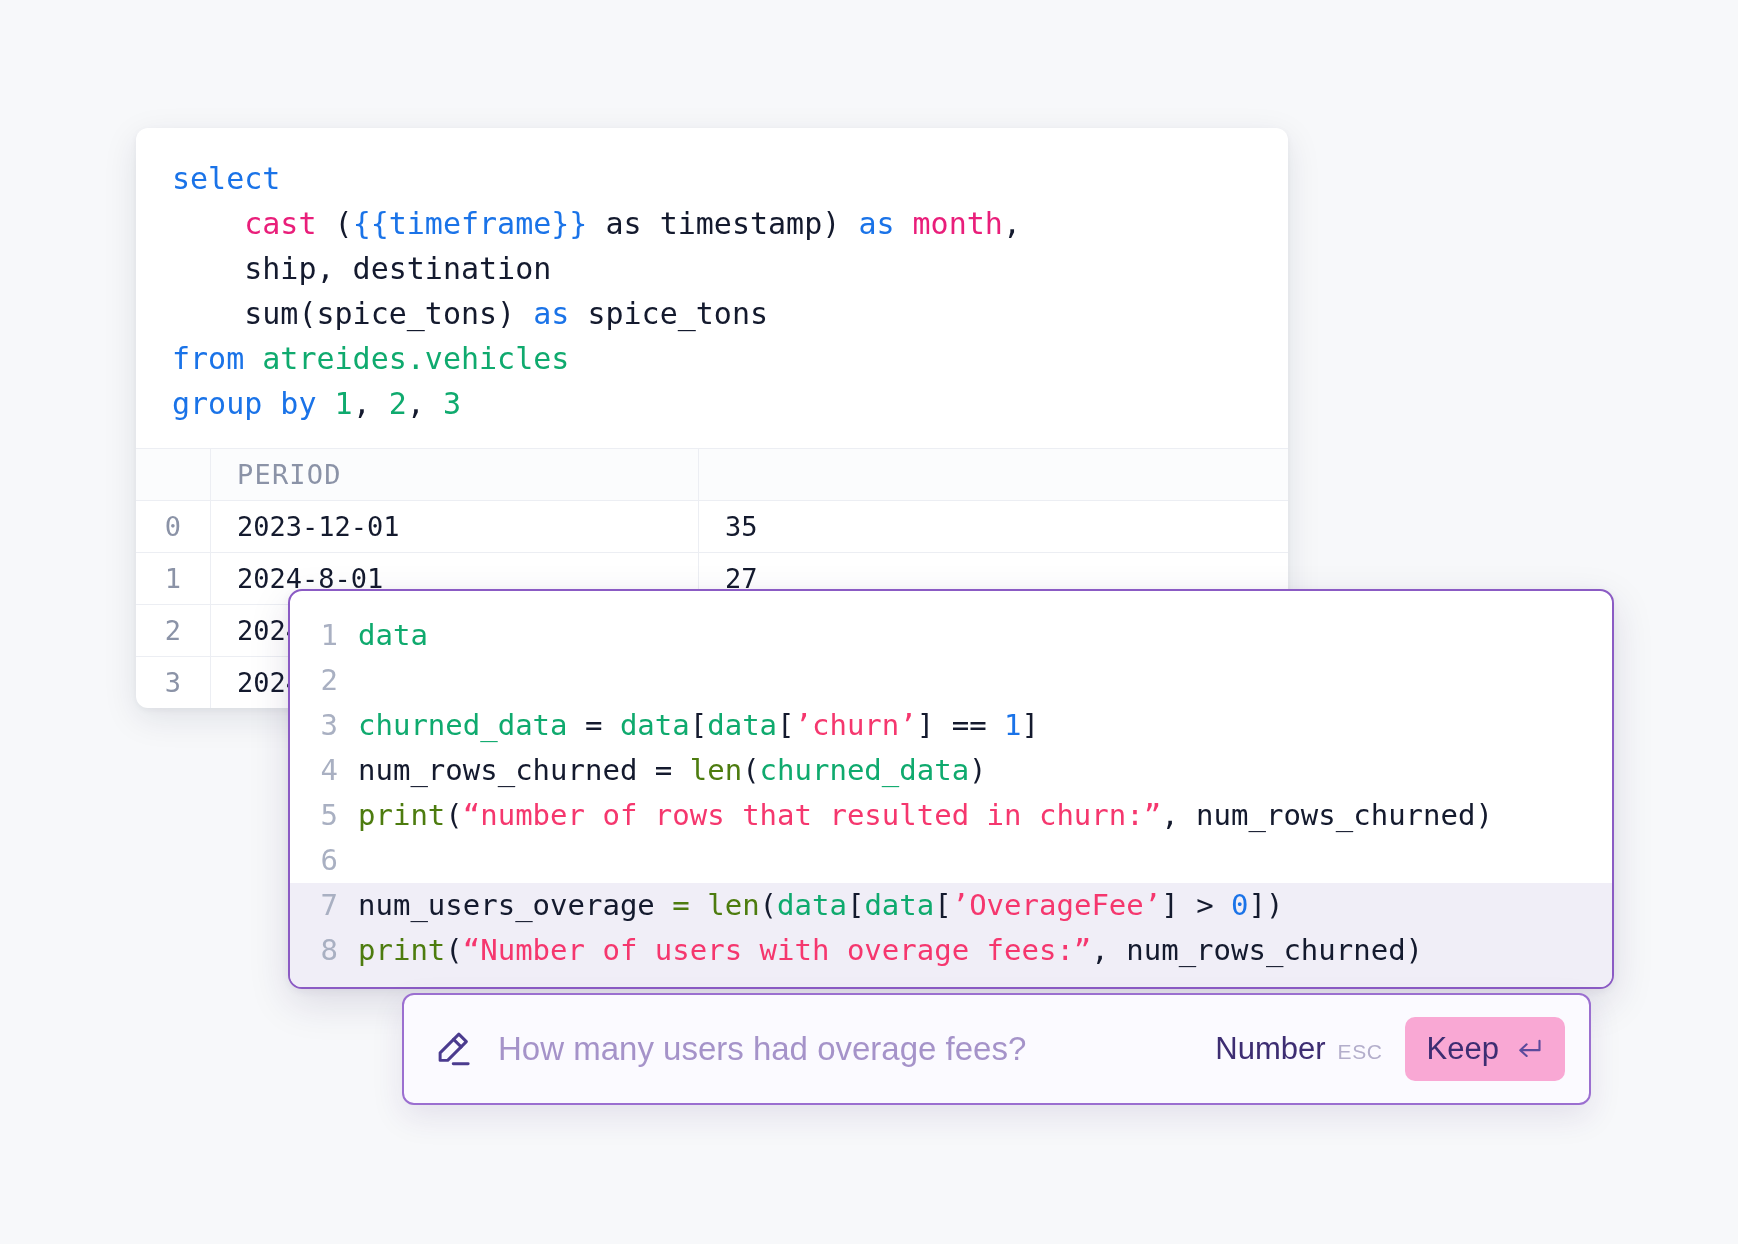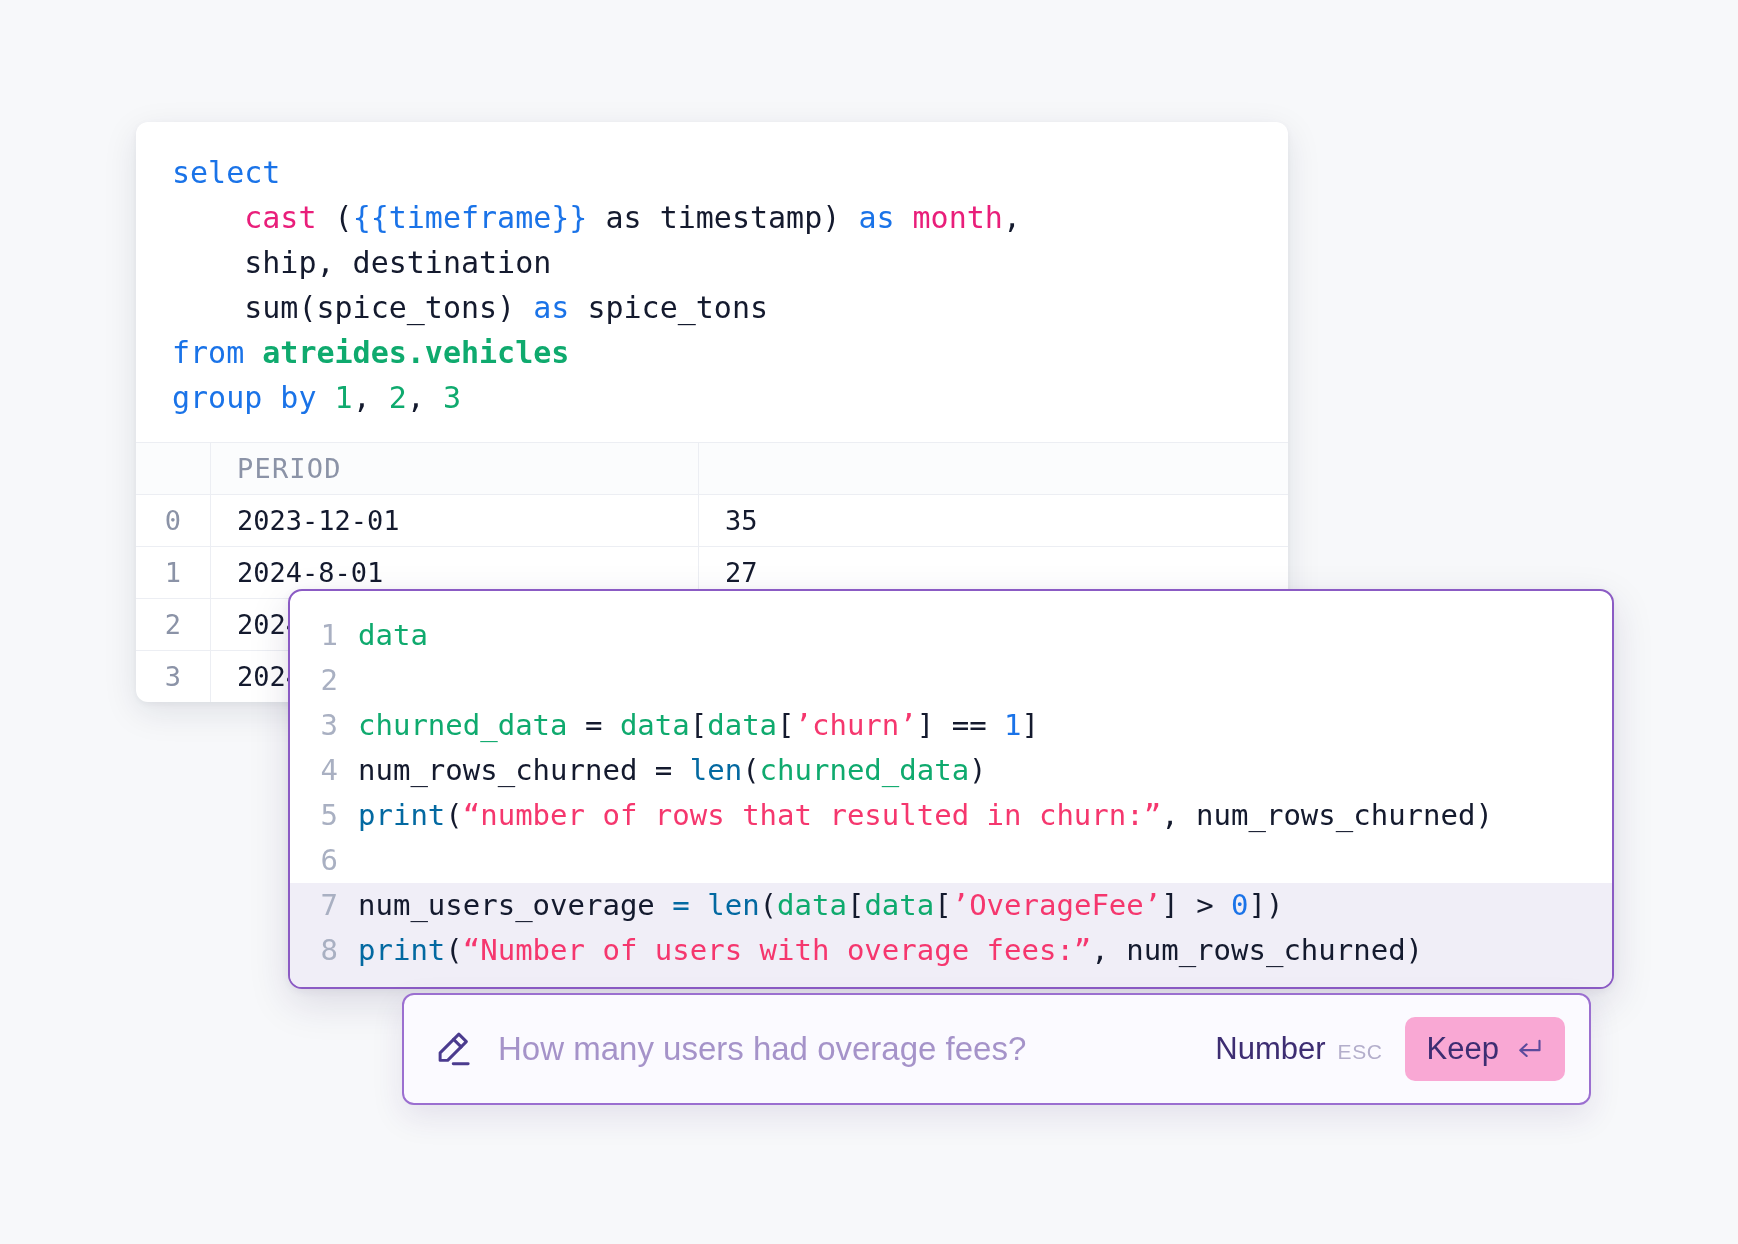--- a/index.html
+++ b/index.html
@@ -17,21 +17,21 @@
 
   .stage {
     position: absolute;
     inset: 0;
   }
 
   
   .sql-card {
     position: absolute;
     left: 136px;
-    top: 122px;
+    top: 128px;
     width: 1152px;
     border-radius: 12px;
     background: #ffffff;
     box-shadow: 0 10px 34px rgba(24, 30, 60, 0.10), 0 2px 6px rgba(24, 30, 60, 0.05);
     overflow: hidden;
   }
 
   .sql-code {
     padding: 28px 0 22px 0;
     font-family: "DejaVu Sans Mono", "Liberation Mono", monospace;
@@ -39,21 +39,21 @@
     line-height: 45px;
     color: #141a2e;
     white-space: pre;
   }
   .sql-code .ln {
     padding-left: 36px;
   }
 
   .tok-kw      { color: #1a73e8; }
   .tok-fn      { color: #e91e7a; }
-  .tok-table   { color: #0faa6e; font-weight: bold; }
+  .tok-table   { color: #0faa6e; }
   .tok-num     { color: #0faa6e; }
   .tok-plain   { color: #141a2e; }
 
   
   .result-table {
     border-top: 1px solid #eceef3;
     font-family: "DejaVu Sans Mono", "Liberation Mono", monospace;
     font-size: 27px;
     color: #141a2e;
   }
@@ -130,21 +130,21 @@
     width: 68px;
     flex: 0 0 68px;
     text-align: right;
     padding-right: 20px;
     box-sizing: border-box;
     color: #a9b0c2;
   }
   .py-body { flex: 1 1 auto; color: #141a2e; }
 
   .p-name  { color: #0faa6e; }
-  .p-fn    { color: #0369a1; }
+  .p-fn    { color: #4d7c0f; }
   .p-str   { color: #f5376e; }
   .p-num   { color: #1a73e8; }
   .p-plain { color: #141a2e; }
 
   .py-pad-hl {
     background: #f0eef7;
     height: 14px;
   }
 
   

